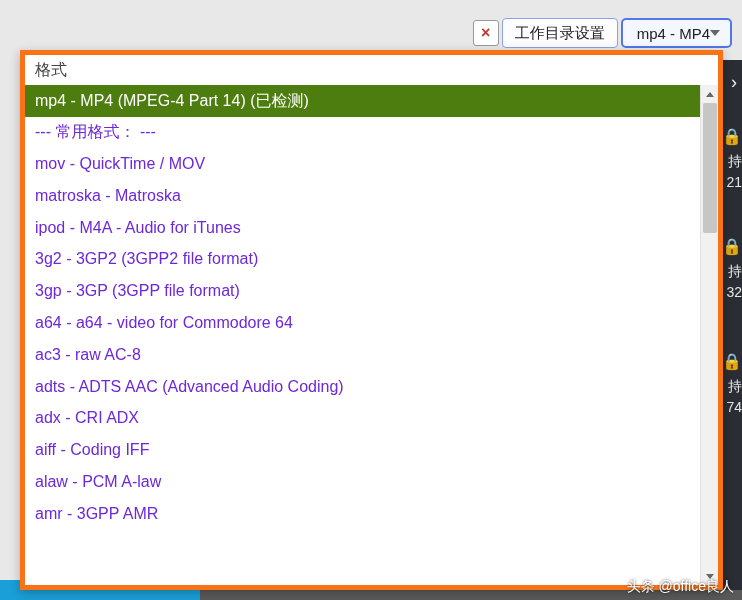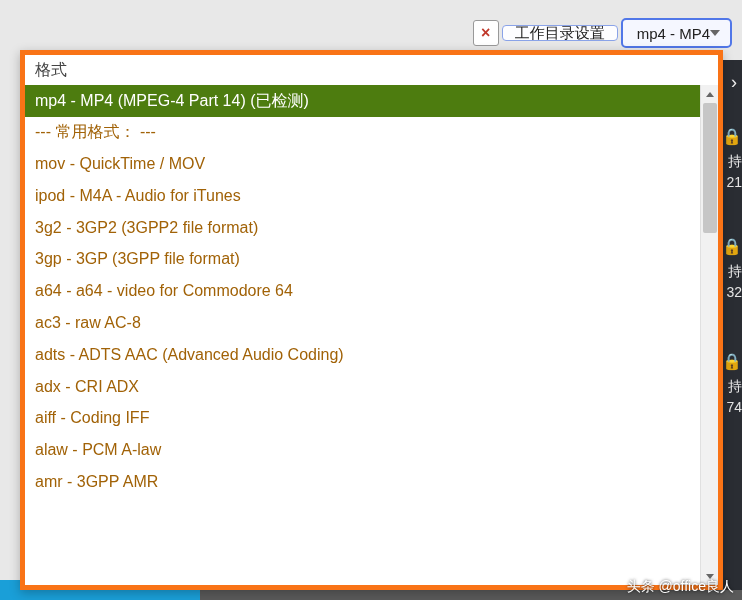--- a/index.html
+++ b/index.html
@@ -28,21 +28,21 @@
       display: flex;
       align-items: center;
       justify-content: center;
       border-radius: 3px;
       font-size: 16px;
       font-weight: bold;
       color: #c0392b;
       cursor: pointer;
     }
     .work-dir-label {
-      height: 16px;
+      height: 30px;
       padding: 0 12px;
       border: 1px solid #8aa3e8;
       border-radius: 4px;
       background: #fdfdff;
       display: flex;
       align-items: center;
       font-size: 15px;
       color: #222;
       cursor: pointer;
     }
@@ -83,21 +83,21 @@
       color: #444;
     }
     .dropdown-list {
       flex: 1;
       overflow: hidden;
       position: relative;
     }
     .dropdown-item {
       padding: 3.5px 10px;
       font-size: 16px;
-      color: #a16207;
+      color: #6d28d9;
       white-space: nowrap;
       overflow: hidden;
       cursor: pointer;
       line-height: 1.55;
     }
     .dropdown-item.selected {
       background: #4d7c0f;
       color: #fff;
     }
     .scrollbar {
@@ -221,20 +221,21 @@
     <div class="sidebar-row" style="top: 175px;"><span class="lock-icon">🔒</span><span>持</span><br><span>32</span></div>
     <div class="sidebar-row" style="top: 290px;"><span class="lock-icon">🔒</span><span>持</span><br><span>74</span></div>
   </div>
 
 <div class="dropdown">
   <div class="dropdown-header">格式</div>
   <div class="dropdown-list" id="dropdown-list">
     <div class="dropdown-item selected">mp4 - MP4 (MPEG-4 Part 14)   (已检测)</div>
       <div class="dropdown-item">--- 常用格式：  ---</div>
       <div class="dropdown-item">mov - QuickTime / MOV</div>
+      <div class="dropdown-item">matroska - Matroska</div>
       <div class="dropdown-item">ipod - M4A - Audio for iTunes</div>
       <div class="dropdown-item">3g2 - 3GP2 (3GPP2 file format)</div>
       <div class="dropdown-item">3gp - 3GP (3GPP file format)</div>
       <div class="dropdown-item">a64 - a64 - video for Commodore 64</div>
       <div class="dropdown-item">ac3 - raw AC-8</div>
       <div class="dropdown-item">adts - ADTS AAC (Advanced Audio Coding)</div>
       <div class="dropdown-item">adx - CRI ADX</div>
       <div class="dropdown-item">aiff - Coding IFF</div>
       <div class="dropdown-item">alaw - PCM A-law</div>
       <div class="dropdown-item">amr - 3GPP AMR</div>

